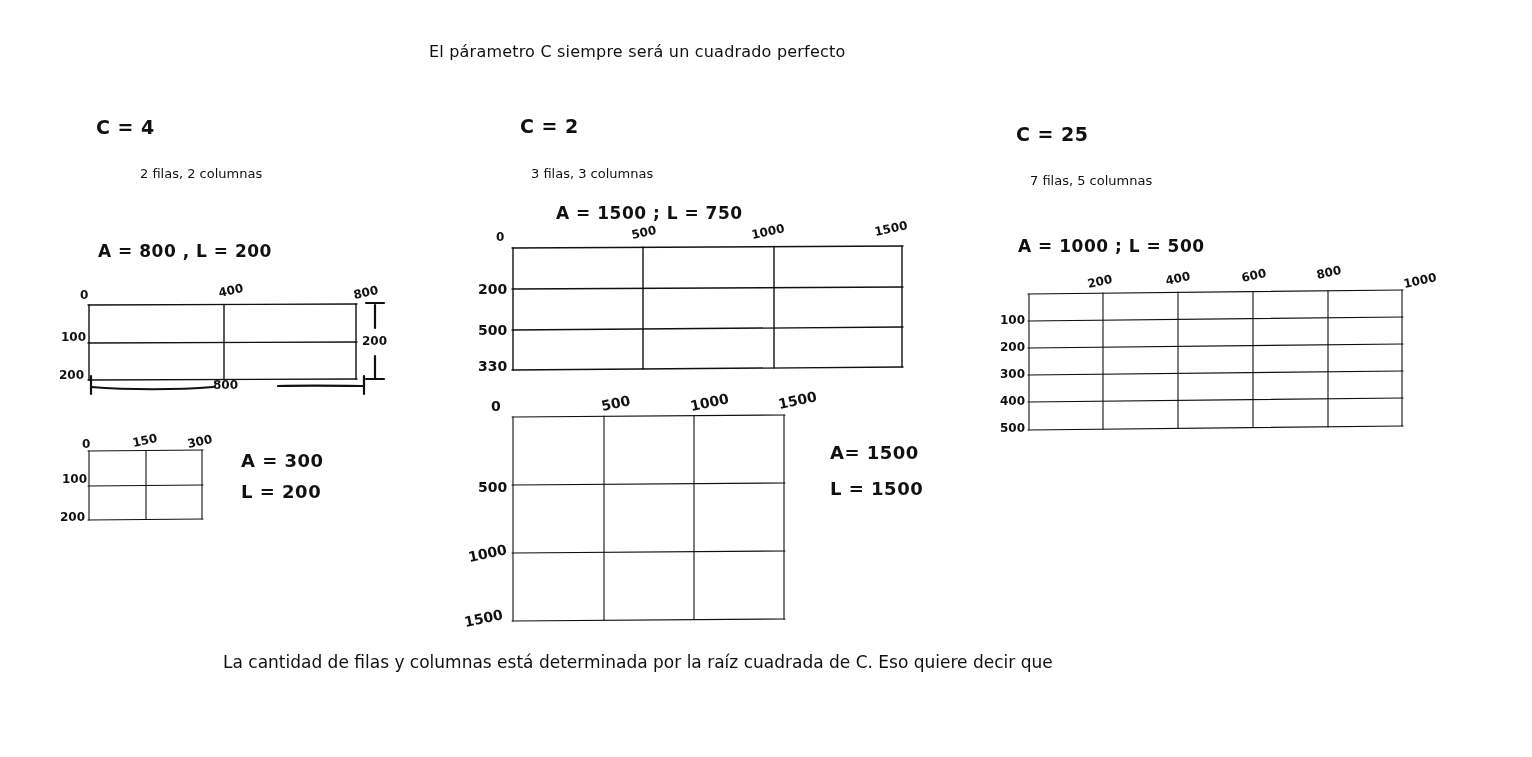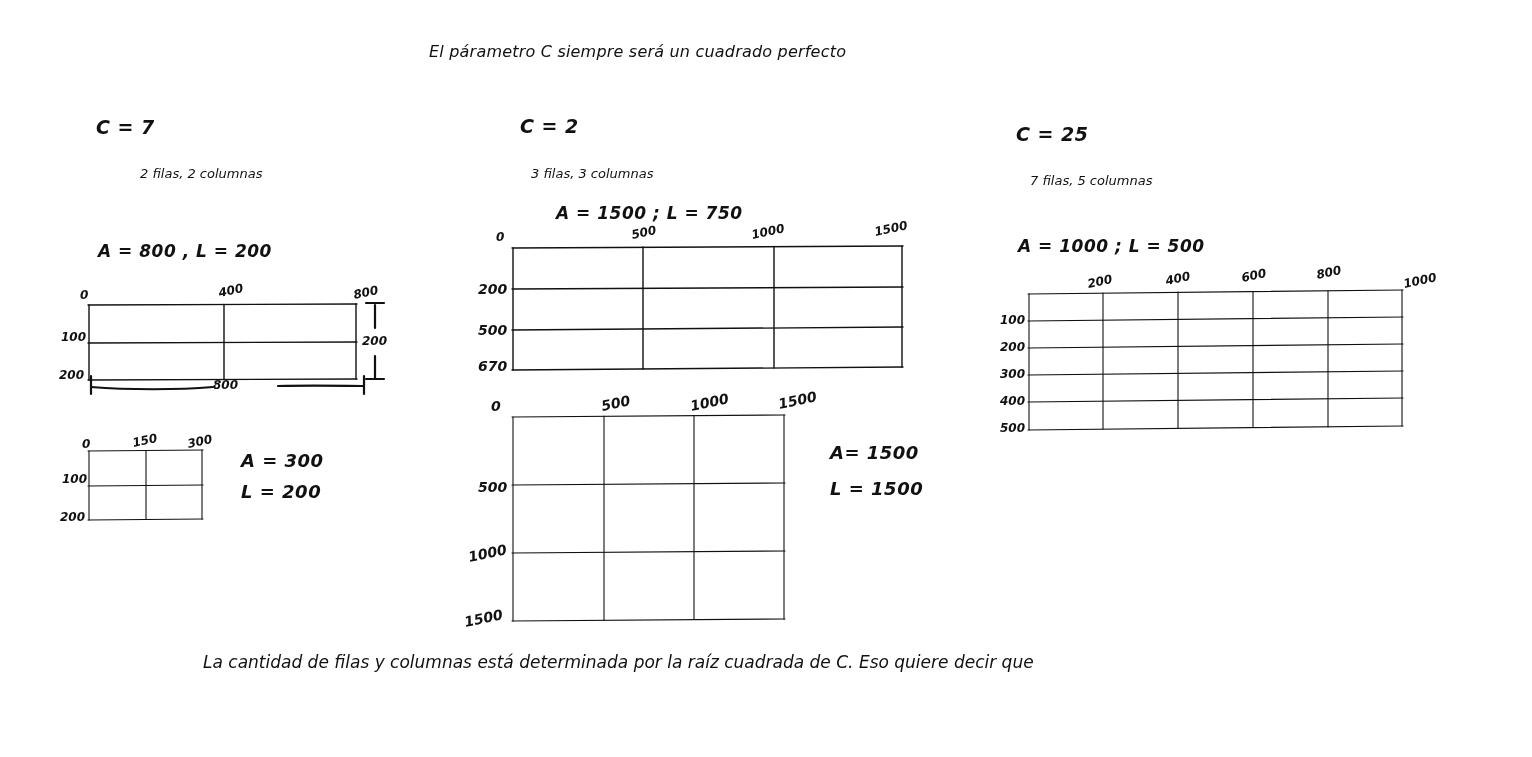--- a/index.html
+++ b/index.html
@@ -8,21 +8,20 @@
     background: #ffffff;
   }
   #canvas {
     position: relative;
     width: 1532px;
     height: 757px;
     background: #ffffff;
     font-family: "DejaVu Sans", sans-serif;
     color: #111111;
     overflow: hidden;
-    font-style: italic;
   }
   .abs { position: absolute; }
   .hand {
     font-family: "DejaVu Sans", sans-serif;
     color: #111;
     white-space: nowrap;
   }
   .title {
     font-size: 16px;
     letter-spacing: 0.2px;
@@ -49,36 +48,37 @@
     font-weight: 700;
   }
   .bigLabel {
     font-size: 18px;
     font-weight: 700;
     letter-spacing: 0.5px;
   }
   .footer {
     font-size: 17px;
     line-height: 30px;
+    margin-left: 20px;
   }
   
   svg { display: block; overflow: visible; }
   .gl { stroke: #111; stroke-width: 1.4; fill: none; stroke-linecap: round; }
   .glThin { stroke: #111; stroke-width: 1.1; fill: none; stroke-linecap: round; }
   .glThick { stroke: #111; stroke-width: 2.2; fill: none; stroke-linecap: round; }
   .rot-sm { transform: rotate(-12deg); transform-origin: left bottom; }
 </style>
 </head>
 <body>
 
 <div id="canvas">
 
   <div class="abs hand title" style="left:429px; top:42px;">El párametro C siempre será un cuadrado perfecto</div>
 
-  <div class="abs hand caseTitle" style="left:96px; top:116px;">C = 7</div>
+  <div class="abs hand caseTitle" style="left:96px; top:116px;">C = 4</div>
   <div class="abs hand caseSub" style="left:140px; top:166px;">2 filas, 2 columnas</div>
   <div class="abs hand formula" style="left:98px; top:241px;">A = 800 ,  L = 200</div>
 
   <div class="abs" style="left:88px; top:304px;">
     <svg width="270" height="80" viewBox="0 0 270 80">
 
       <path class="gl" d="M0,1 L269,0"></path>
       <path class="gl" d="M0,76 L269,75"></path>
       <path class="gl" d="M1,1 L1,76"></path>
       <path class="gl" d="M268,0 L268,75"></path>
@@ -149,21 +149,21 @@
       <path class="gl" d="M131,1 L131,123"></path>
       <path class="gl" d="M262,0.5 L262,122"></path>
     </svg>
   </div>
   <div class="abs hand tick" style="left:496px; top:230px;">0</div>
   <div class="abs hand tick rot-sm" style="left:633px; top:228px;">500</div>
   <div class="abs hand tick rot-sm" style="left:753px; top:228px;">1000</div>
   <div class="abs hand tick rot-sm" style="left:876px; top:225px;">1500</div>
   <div class="abs hand tickBig" style="left:478px; top:281px;">200</div>
   <div class="abs hand tickBig" style="left:478px; top:322px;">500</div>
-  <div class="abs hand tickBig" style="left:478px; top:358px;">670</div>
+  <div class="abs hand tickBig" style="left:478px; top:358px;">330</div>
 
   <div class="abs" style="left:512px; top:415px;">
     <svg width="274" height="208" viewBox="0 0 274 208">
       <path class="glThin" d="M0,2 L273,0"></path>
       <path class="glThin" d="M0,206 L273,204"></path>
       <path class="glThin" d="M1,2 L1,206"></path>
       <path class="glThin" d="M272,0 L272,204"></path>
       <path class="glThin" d="M0,70 L273,68"></path>
       <path class="glThin" d="M0,138 L273,136"></path>
       <path class="glThin" d="M92,1 L92,205"></path>

